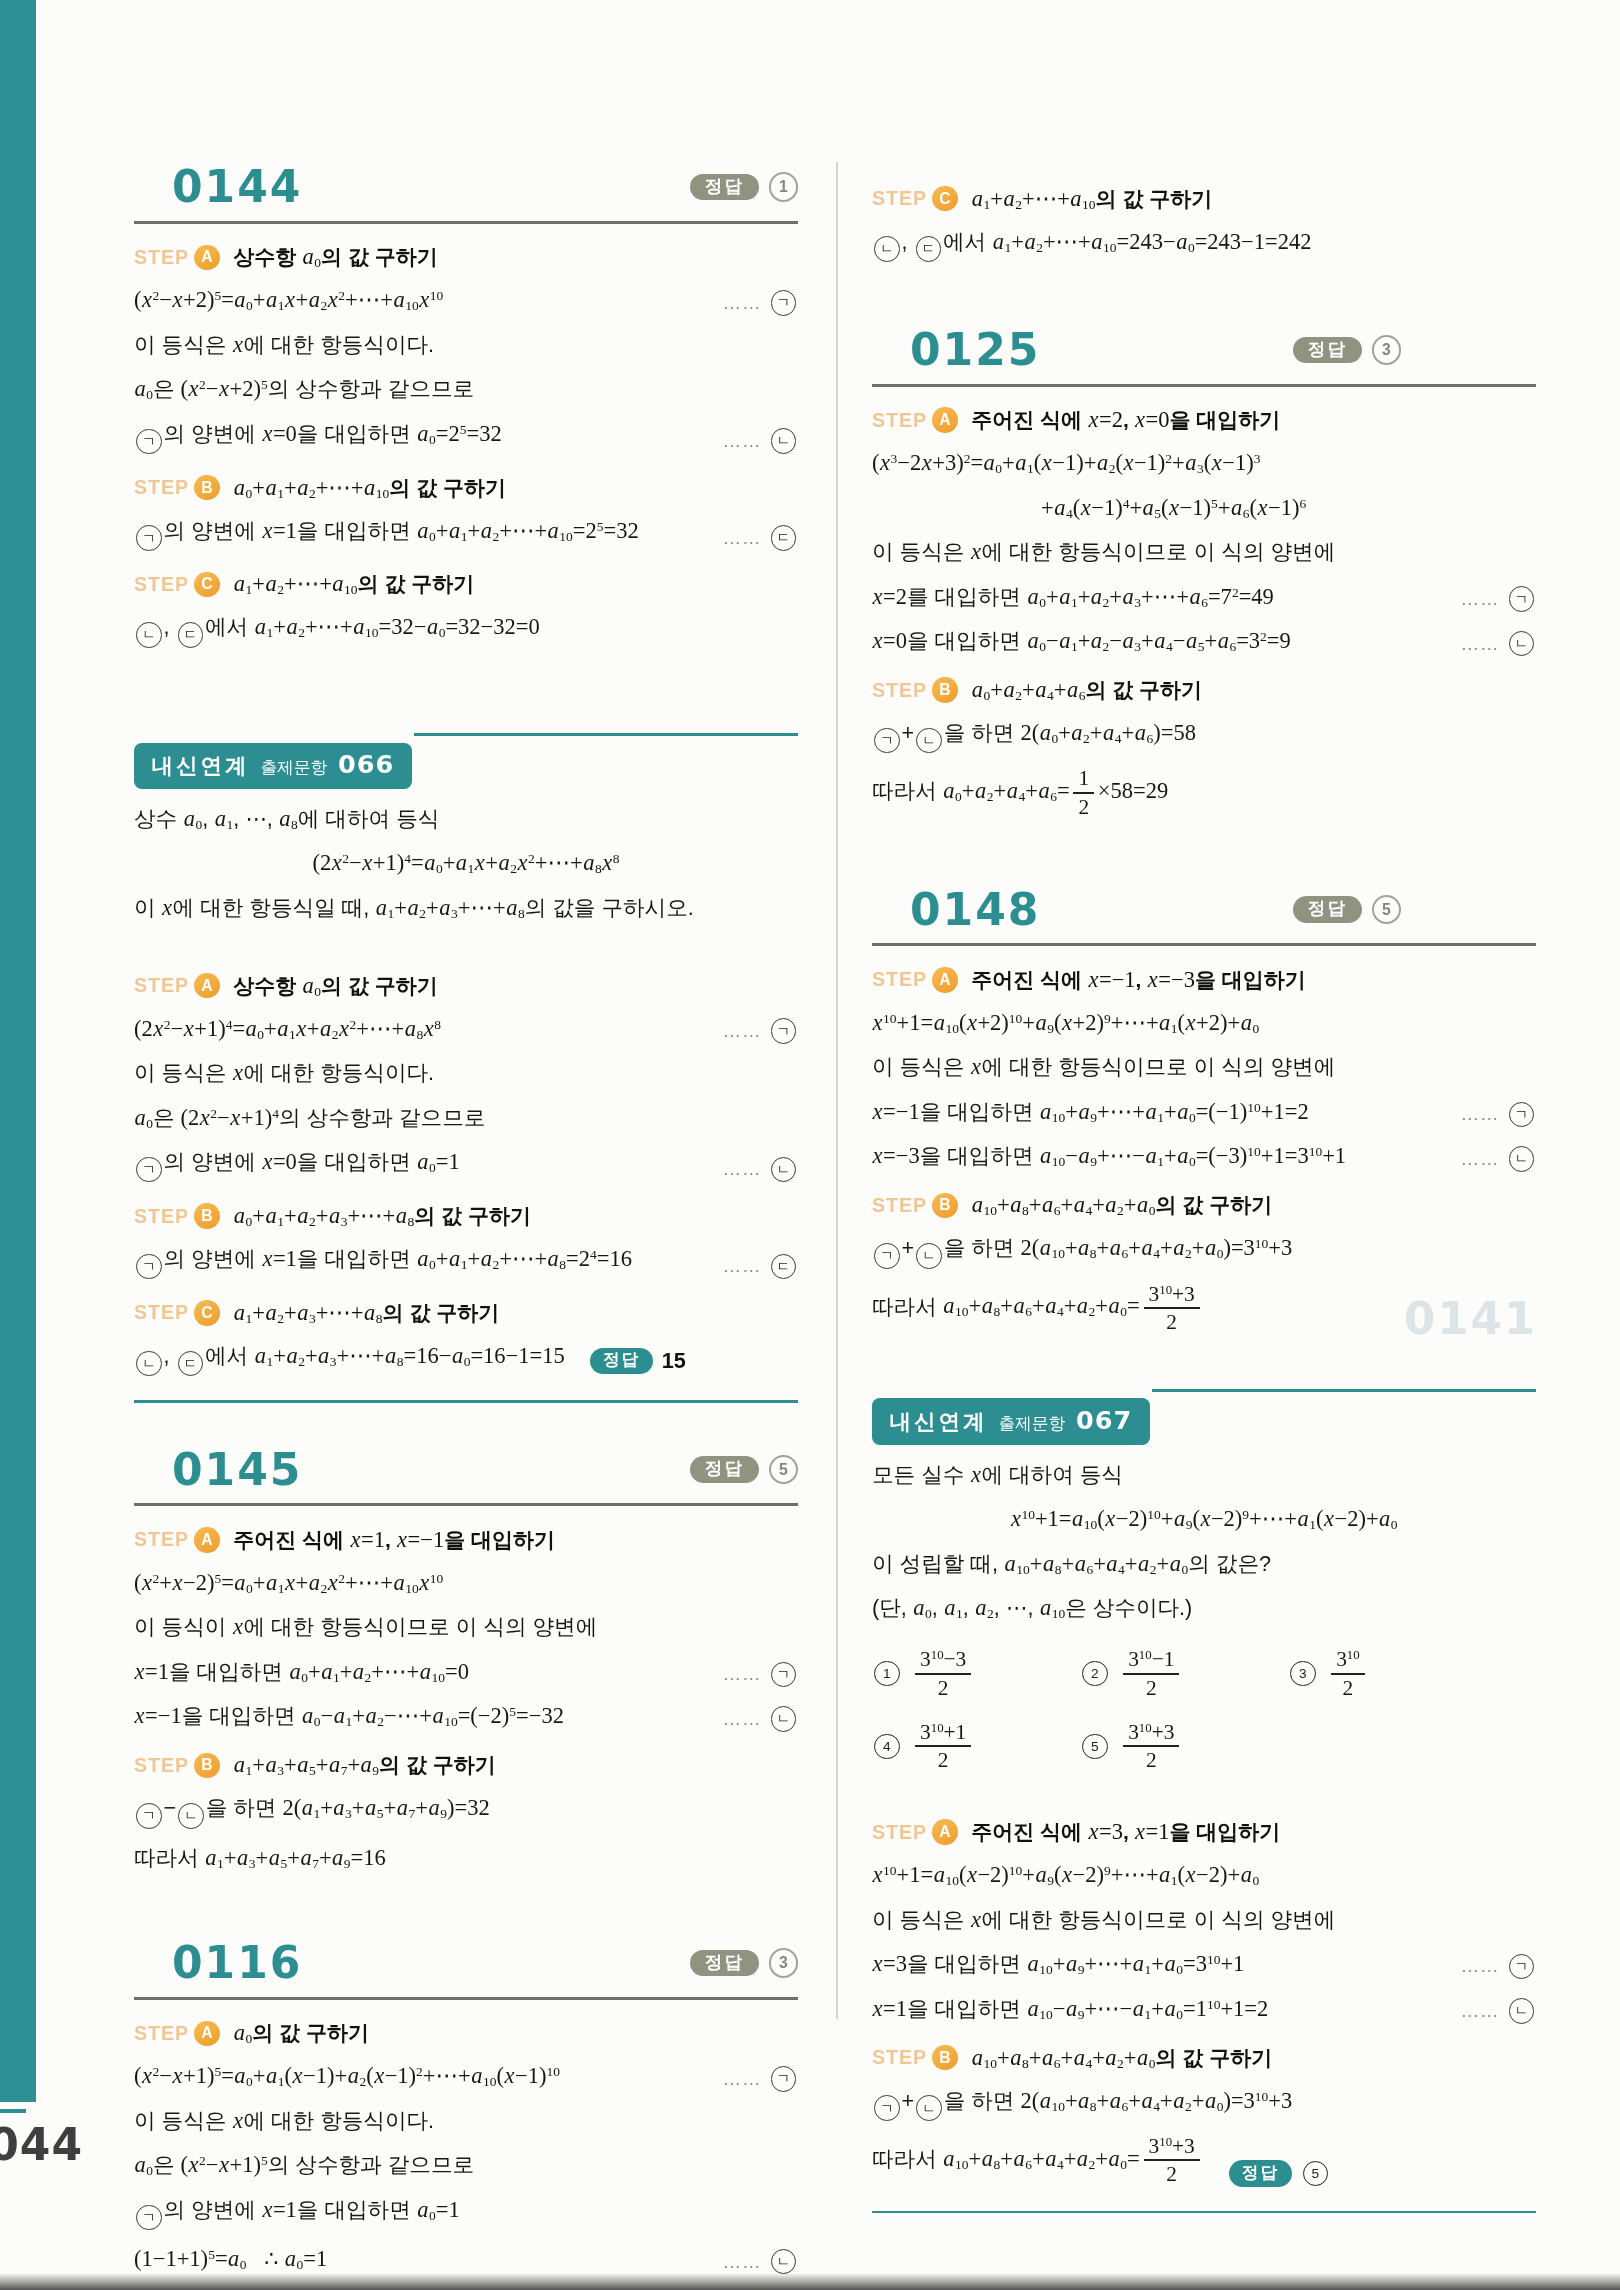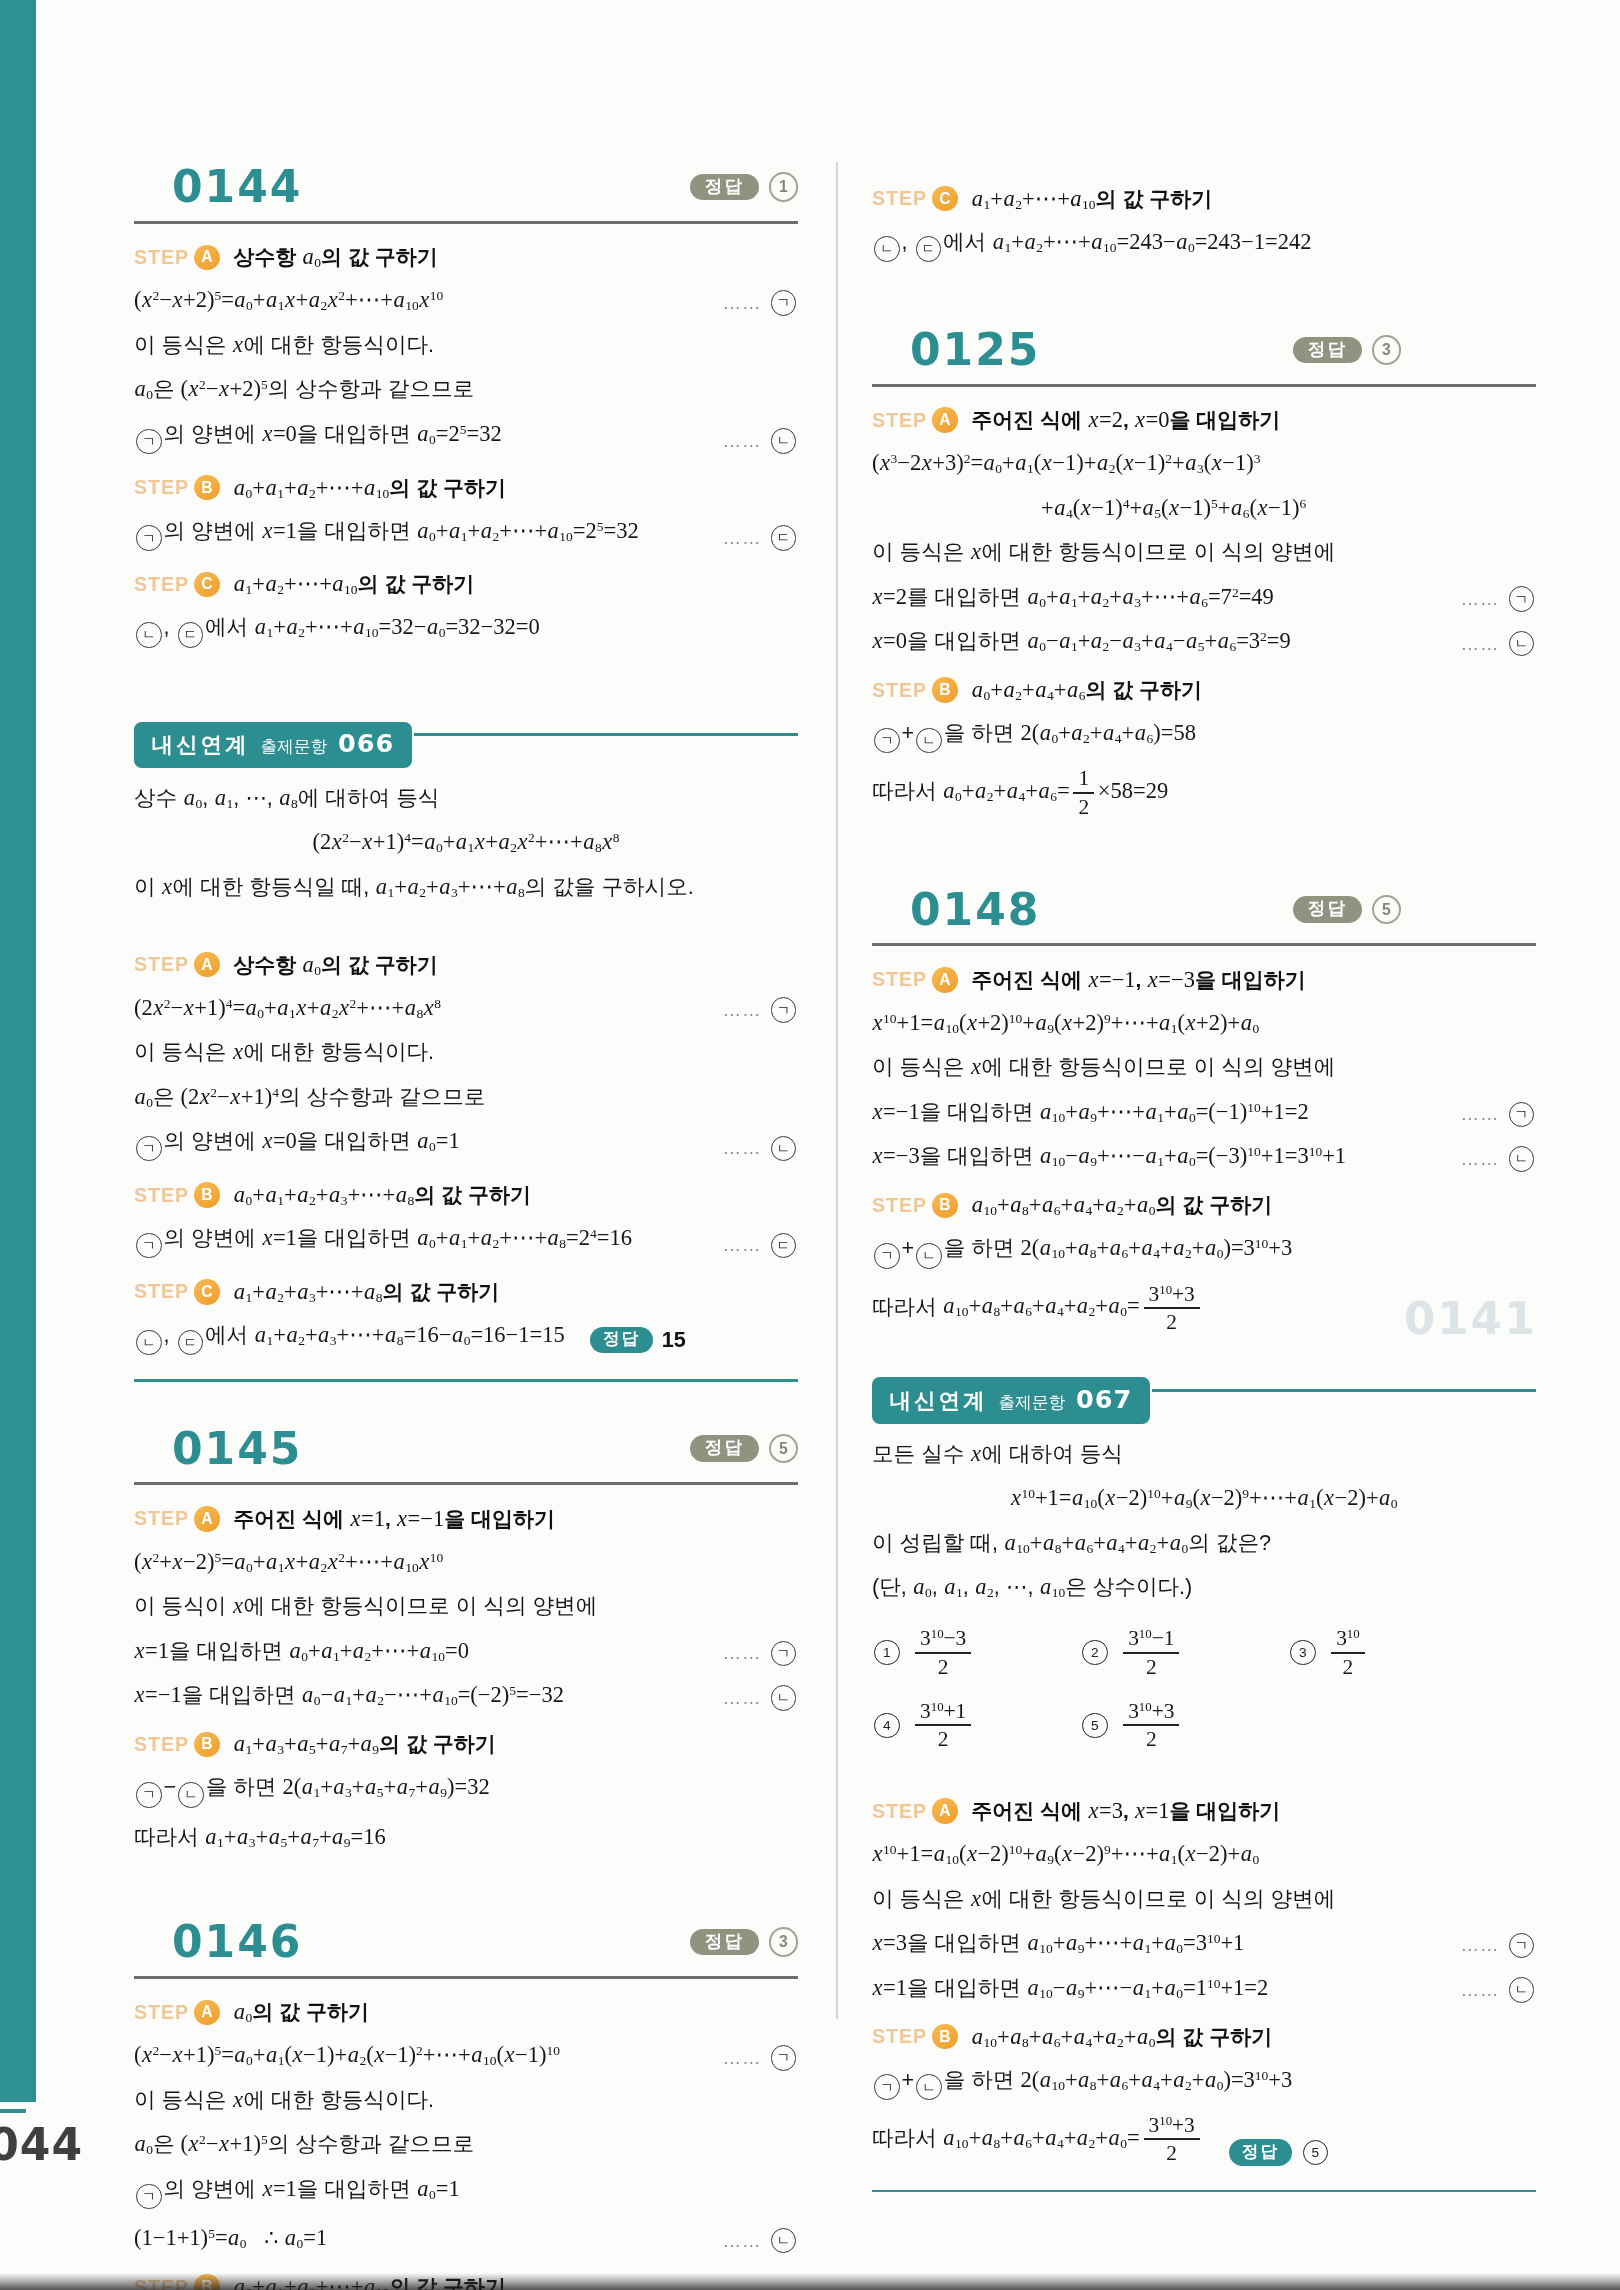--- a/index.html
+++ b/index.html
@@ -53,21 +53,21 @@
   .circ.dark{border-color:#222;}
   .mk{margin-left:auto;display:inline-flex;align-items:center;gap:6.9px;padding-left:13.7px;white-space:nowrap;}
   .dots{color:#8a8a8a;font-size:18.6px;letter-spacing:1px;}
   .tail{display:inline-flex;align-items:center;gap:8.8px;margin-left:25.5px;}
   .tbadge{background:#2d8e92;color:#fff;border-radius:14.7px;padding:2.9px 12.7px 3.9px;font-size:16.7px;
         font-weight:700;letter-spacing:2px;line-height:1.2;}
   .tval{font-weight:600;font-size:21.6px;color:#111;}
   
   .boxrow{display:flex;align-items:flex-start;margin:5.9px 0 13.7px;}
   .banner{background:#2d8e92;color:#fff;border-radius:7.8px;padding:6.9px 17.6px 8.8px;display:inline-flex;
-        align-items:baseline;gap:10.8px;flex:none;}
+        align-items:baseline;gap:10.8px;flex:none;margin-top:21px;}
   .b1{font-weight:800;font-size:21.6px;letter-spacing:2.9px;}
   .b2{font-size:16.7px;}
   .b3{font-family:"DejaVu Sans",sans-serif;font-weight:800;font-size:25.5px;letter-spacing:1px;}
   .bline{flex:1;height:2.9px;background:#2d8e92;margin-top:11.8px;margin-left:2px;}
   .tealrule{height:2.9px;background:#2e9095;margin-top:23.5px;}
   
   .choices{display:grid;grid-template-columns:repeat(3,1fr);row-gap:19.6px;margin:23.5px 0 7.8px;width:94%;}
   .choice{display:inline-flex;align-items:center;gap:9.8px;}
   
   .pagenum{position:absolute;left:-11.8px;top:2119px;font-family:"DejaVu Sans",sans-serif;
@@ -270,21 +270,21 @@
       </div>
       <div class="ln">
         <span class="txt"><span class="circ">ㄱ</span>−<span class="circ">ㄴ</span>을 하면 <span class="m">2(<i>a</i><sub>1</sub>+<i>a</i><sub>3</sub>+<i>a</i><sub>5</sub>+<i>a</i><sub>7</sub>+<i>a</i><sub>9</sub>)=32</span></span>
       </div>
       <div class="ln">
         <span class="txt">따라서 <span class="m"><i>a</i><sub>1</sub>+<i>a</i><sub>3</sub>+<i>a</i><sub>5</sub>+<i>a</i><sub>7</sub>+<i>a</i><sub>9</sub>=16</span></span>
       </div>
       <div style="height: 55px;"></div>
       <div class="problem">
         <div class="phead">
-          <span class="pnum">0146</span>
+          <span class="pnum">0116</span>
           <span class="pbadges">
             <span class="ansbadge">정답</span>
             <span class="anscirc">3</span>
           </span>
         </div>
         <div class="prule"></div>
       </div>
       <div class="step">
         <span class="stepb">
           <span class="steptxt">STEP</span>

